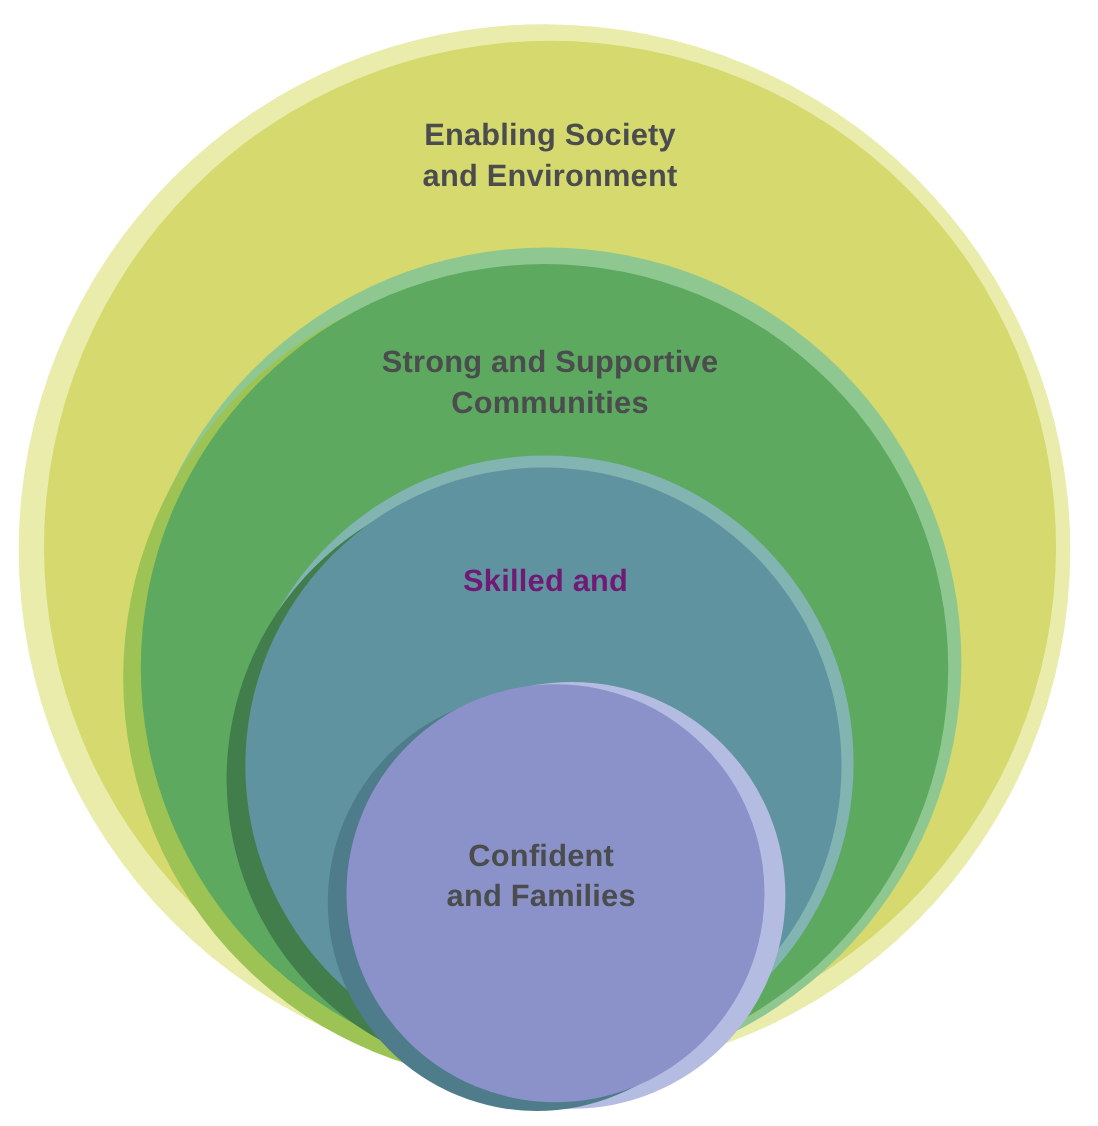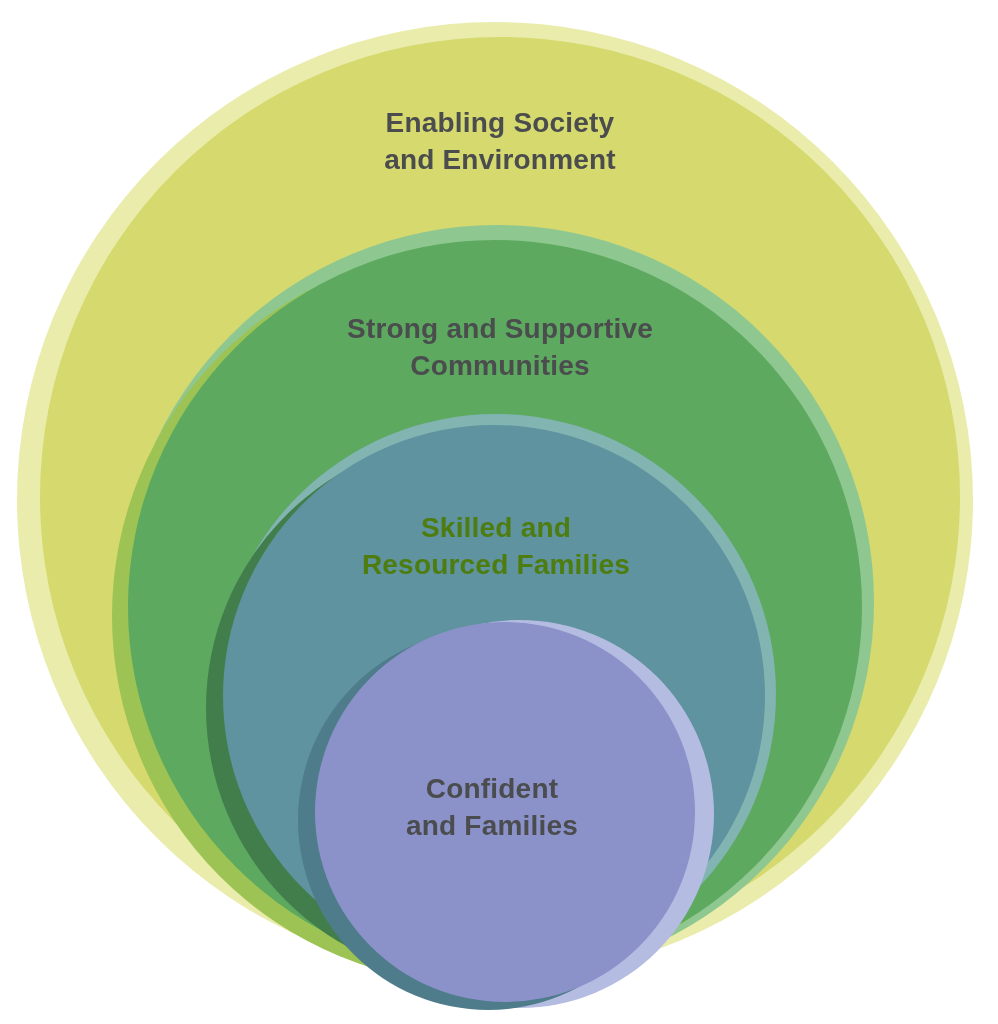--- a/index.html
+++ b/index.html
@@ -61,23 +61,22 @@
   <div class="label" id="label-enabling-society" style="color: rgb(74, 76, 78);">
     <span>Enabling Society</span>
     <span>and Environment</span>
   </div>
 
   <div class="label" id="label-strong-communities" style="color: rgb(74, 76, 78);">
     <span>Strong and Supportive</span>
     <span>Communities</span>
   </div>
 
-  <div class="label" id="label-skilled-families" style="color: #4d7c0f;">
+  <div class="label" id="label-skilled-families" style="color: #701a75;">
     <span>Skilled and</span>
-    <span>Resourced Families</span>
   </div>
 
-  <div class="label" id="label-confident-children" style="color: rgb(74, 76, 78); margin-top: 11px;">
+  <div class="label" id="label-confident-children" style="color: rgb(74, 76, 78);">
     <span>Confident</span>
     <span>and Families</span>
   </div>
 
 </div>
 
 </body></html>

